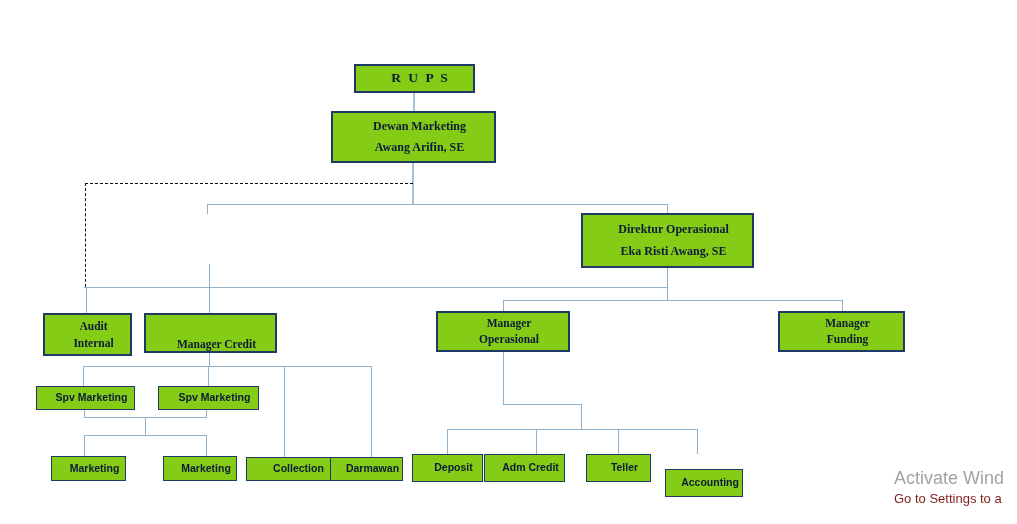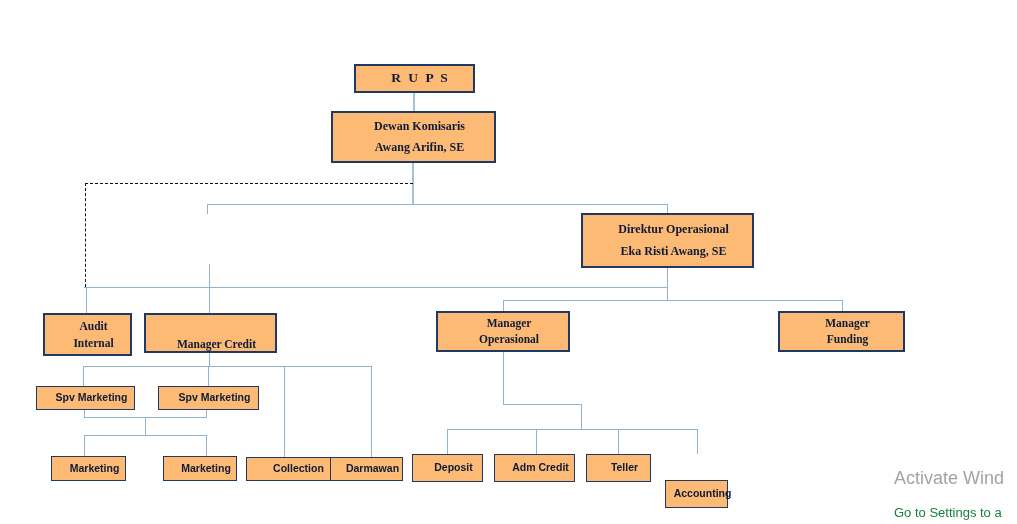--- a/index.html
+++ b/index.html
@@ -3,21 +3,21 @@
 <meta charset="utf-8">
 <style>
   html,body{margin:0;padding:0;background:#fff;}
   .stage{
     position:relative;width:1017px;height:524px;background:#ffffff;
     overflow:hidden;font-family:"Liberation Serif",serif;
   }
   
   .box{
     position:absolute;box-sizing:border-box;
-    background:#fdba74;border:2px solid #1f3864;
+    background:#84cc16;border:2px solid #1f3864;
     color:#0d1b36;display:flex;flex-direction:column;
     align-items:center;justify-content:space-evenly;
     text-align:center;font-weight:bold;line-height:1.1;padding-left:12px;
   }
   .box.big{font-size:12px;}
   .box.mid{font-size:11.5px;}
   .box.small{
     font-family:"Liberation Sans",sans-serif;font-size:10.5px;
     border-width:1.5px;justify-content:center;
   }
@@ -26,21 +26,21 @@
   .cl{position:absolute;background:#8fb3cf;}
   .cl.w2{background:#a5c2d8;}
   .dash-h{position:absolute;border-top:1.5px dashed #111;height:0;}
   .dash-v{position:absolute;border-left:1.5px dashed #111;width:0;}
   
   .watermark{
     position:absolute;left:894px;top:467px;
     font-family:"Liberation Sans",sans-serif;white-space:nowrap;
   }
   .wm1{font-size:18px;color:#a3a3a3;line-height:22px;text-align:center;}
-  .wm2{font-size:13px;color:#15803d;line-height:16px;margin-top:16px;}
+  .wm2{font-size:13px;color:#7f1d1d;line-height:16px;margin-top:2px;}
 </style>
 </head>
 <body>
 
 <div class="stage">
 
   <div class="cl w2" style="left:413px;top:93px;width:2px;height:19px"></div>
   <div class="cl w2" style="left:412px;top:163px;width:2px;height:41px"></div>
   <div class="cl" style="left:207px;top:204px;width:460px;height:1px"></div>
   <div class="cl" style="left:207px;top:204px;width:1px;height:10px"></div>
@@ -75,21 +75,21 @@
   <div class="cl" style="left:697px;top:429px;width:1px;height:25px"></div>
 
   <div class="dash-h" style="left:85px;top:183px;width:328px"></div>
   <div class="dash-v" style="left:85px;top:183px;height:104px"></div>
 
   <div class="box rups" style="left:354px;top:64px;width:121px;height:29px">
     <div>R U P S</div>
   </div>
 
   <div class="box big" style="left:331px;top:111px;width:165px;height:52px">
-    <div>Dewan Komisaris</div>
+    <div>Dewan Marketing</div>
     <div>Awang Arifin, SE</div>
   </div>
 
 
   <div class="box big" style="left:581px;top:213px;width:173px;height:55px">
     <div>Direktur Operasional</div>
     <div>Eka Risti Awang, SE</div>
   </div>
 
   <div class="box mid" style="left:43px;top:313px;width:89px;height:43px">
@@ -132,29 +132,29 @@
   </div>
 
   <div class="box small" style="left:330px;top:457px;width:73px;height:24px">
     <div>Darmawan</div>
   </div>
 
   <div class="box small" style="left:412px;top:454px;width:71px;height:28px">
     <div>Deposit</div>
   </div>
 
-  <div class="box small" style="left:494px;top:454px;width:81px;height:28px">
+  <div class="box small" style="left:484px;top:454px;width:81px;height:28px">
     <div>Adm Credit</div>
   </div>
 
   <div class="box small" style="left:586px;top:454px;width:65px;height:28px">
     <div>Teller</div>
   </div>
 
-  <div class="box small" style="left:665px;top:480px;width:63px;height:28px">
+  <div class="box small" style="left:665px;top:469px;width:78px;height:28px">
     <div>Accounting</div>
   </div>
 
   <div class="watermark">
     <div class="wm1">Activate Wind</div>
     <div class="wm2">Go to Settings to a</div>
   </div>
 
 </div>
 

